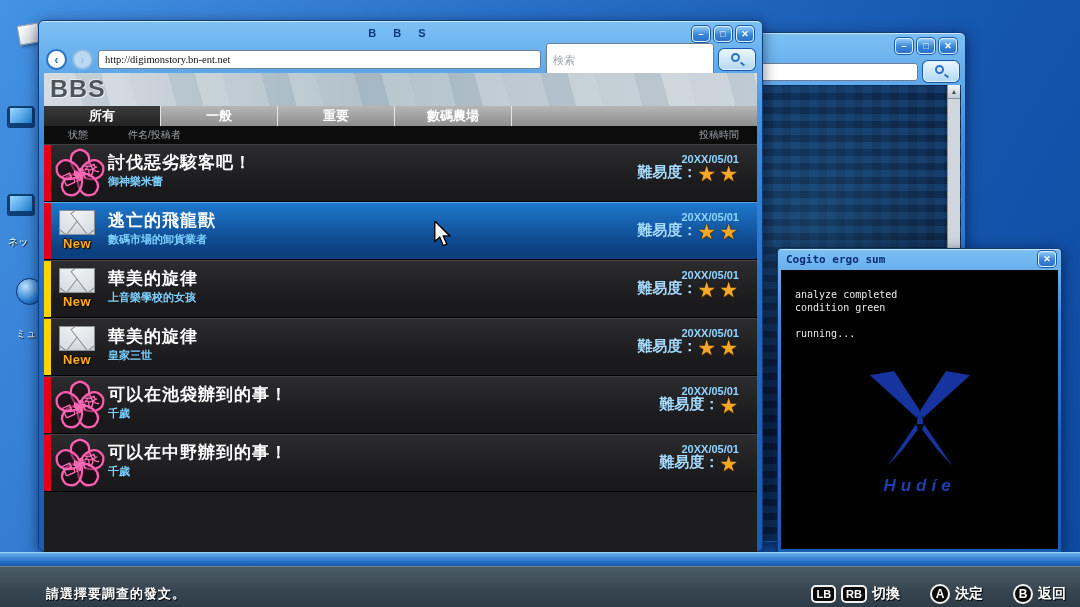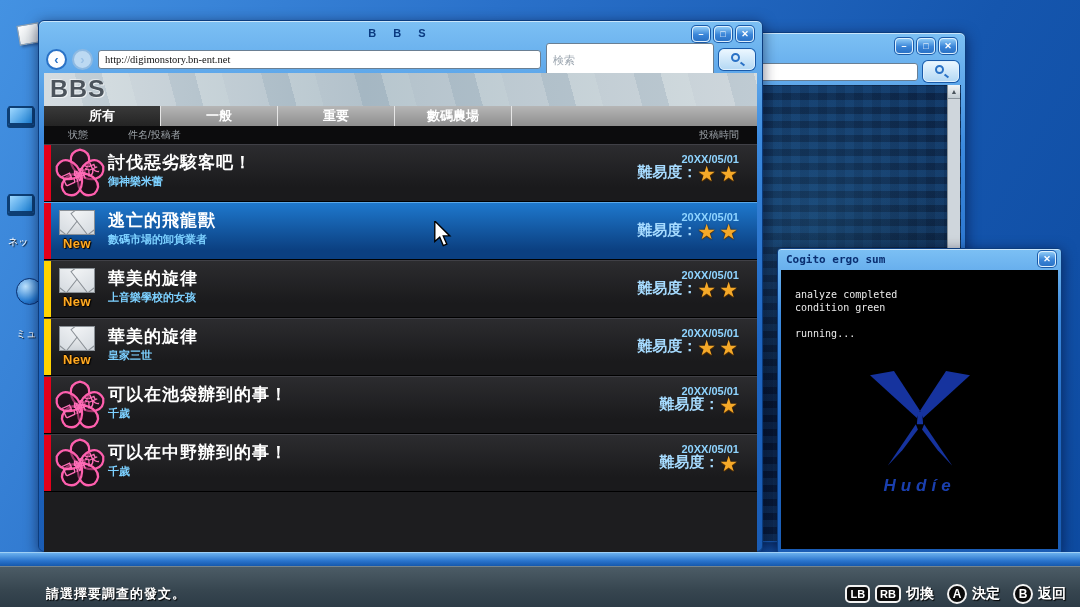--- a/index.html
+++ b/index.html
@@ -114,21 +114,21 @@
   .hudietext { margin-top:2px; font-size:17px; font-weight:bold; font-style:italic; color:#1a3fae; letter-spacing:5px; }
 
   
   .taskstrip { position:absolute; left:0; top:552px; width:100%; height:14px; z-index:4;
                background:linear-gradient(180deg,#6ab0ee,#2a74cc 60%,#1558ac);
                border-top:1px solid #9fd0f6; }
   .statusbar { position:absolute; left:0; top:566px; width:100%; height:54px; z-index:5;
                background:linear-gradient(180deg,#4c5c66,#36454f 45%,#263440);
                border-top:1px solid #74848e; display:flex; align-items:center; }
   .statusmsg { margin-left:46px; font-size:13px; font-weight:bold; color:#fff; text-shadow:1px 1px 1px #000; letter-spacing:1px; }
-  .prompts { margin-left:auto; margin-right:14px; display:flex; align-items:center; gap:13px; }
+  .prompts { margin-left:auto; margin-right:14px; display:flex; align-items:center; gap:30px; }
   .pgroup { display:flex; align-items:center; gap:5px; }
   .pbtn { background:#0a0a0a; color:#fff; font-weight:bold; border:2px solid #f2f2f2; text-shadow:none; }
   .pbtn.rect { font-size:11px; padding:0 3px; height:18px; line-height:15px; border-radius:5px; }
   .pbtn.circle { width:20px; height:20px; border-radius:50%; font-size:12px; line-height:17px; text-align:center; }
   .plabel { font-size:14px; font-weight:bold; color:#fff; text-shadow:1px 1px 1px #000; }
 
   
   #cursor { position:absolute; left:432px; top:221px; z-index:9; }
 </style>
 </head>

